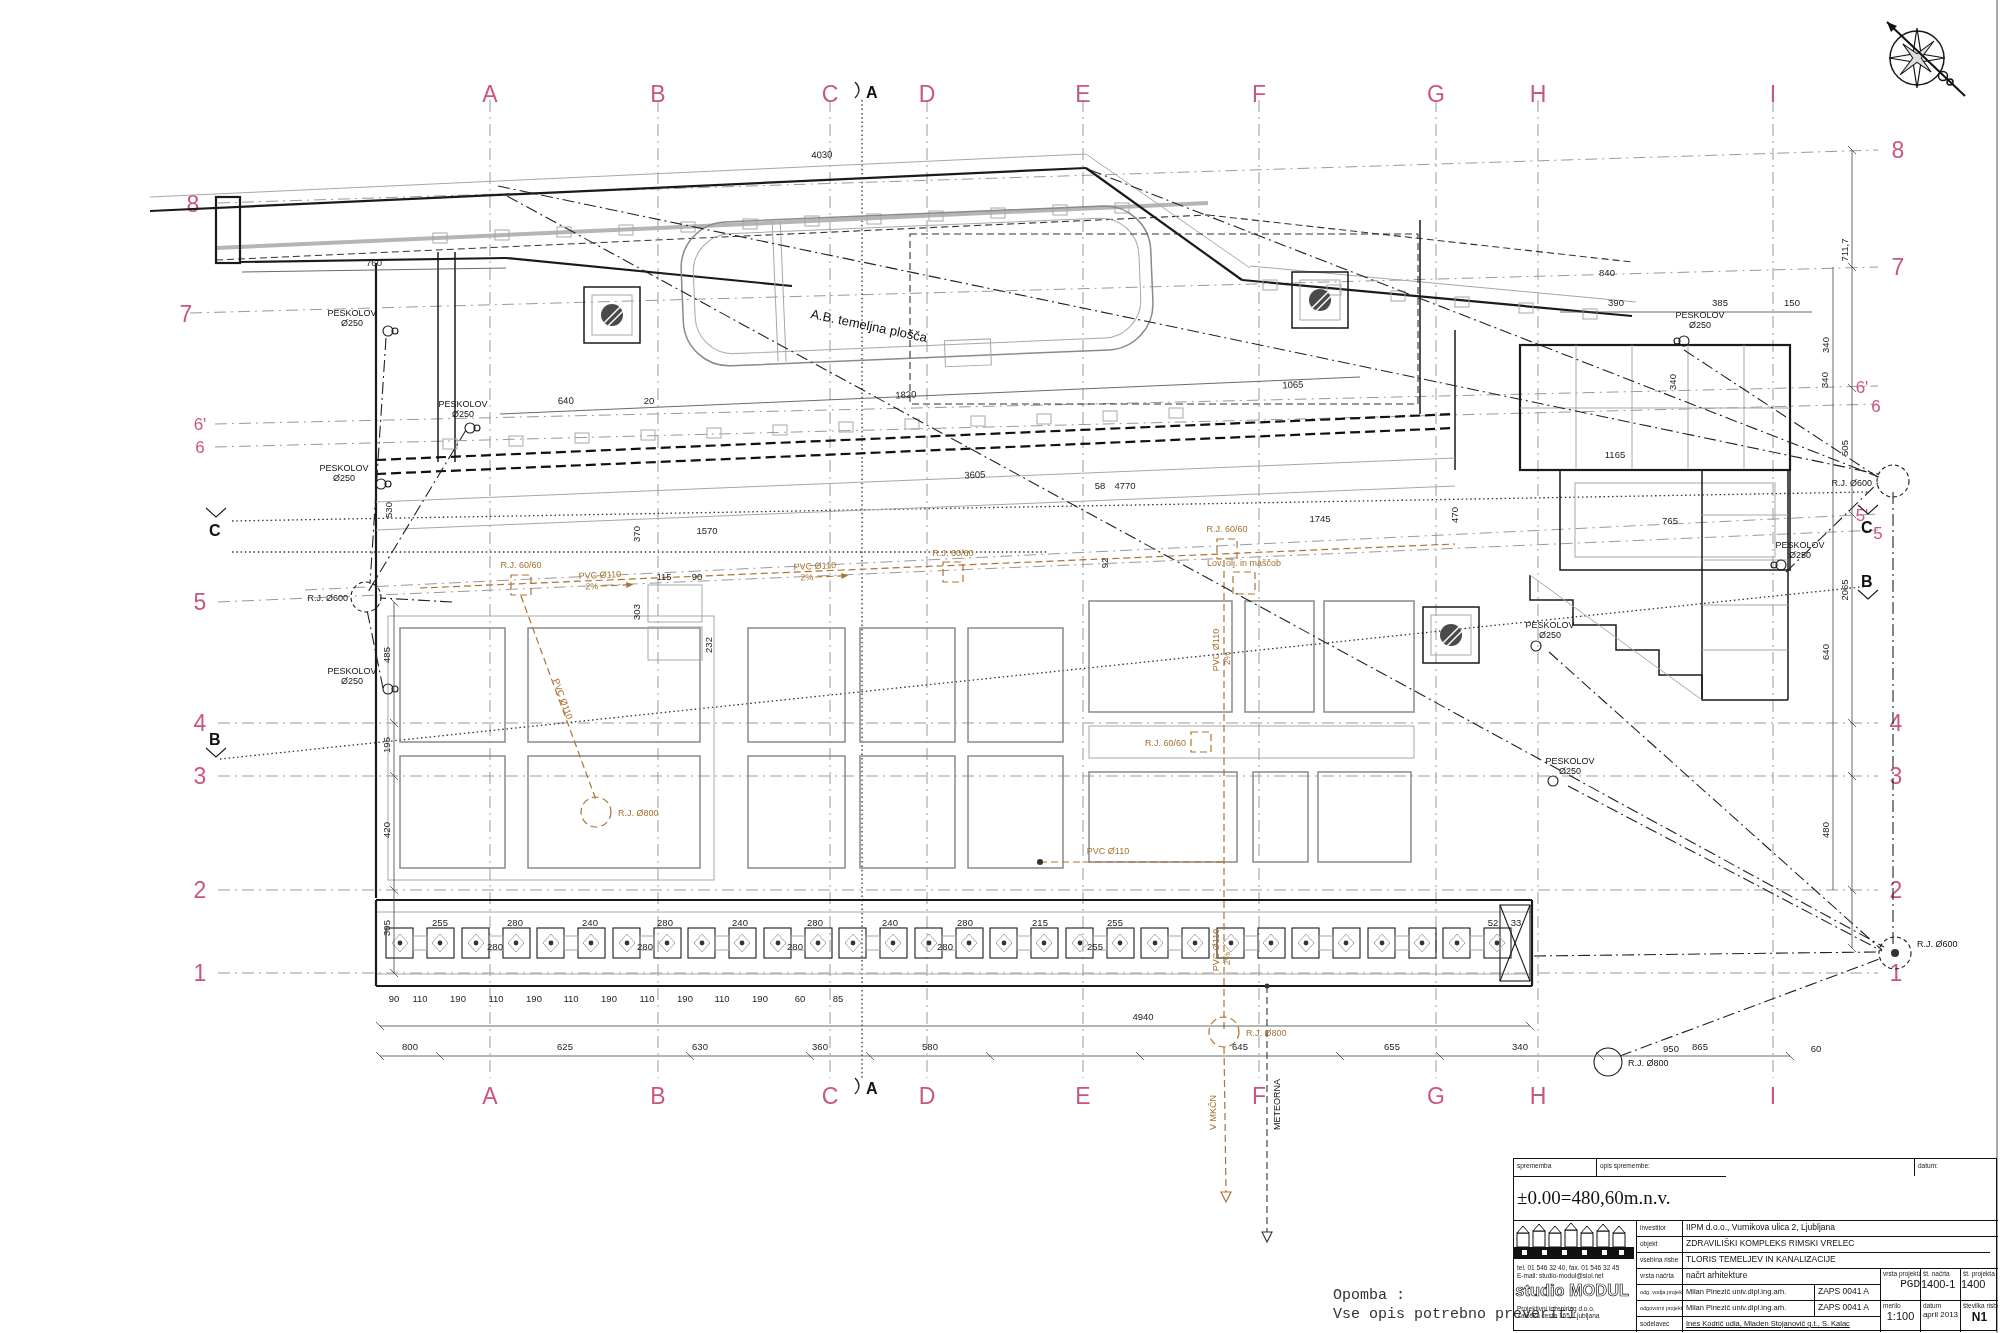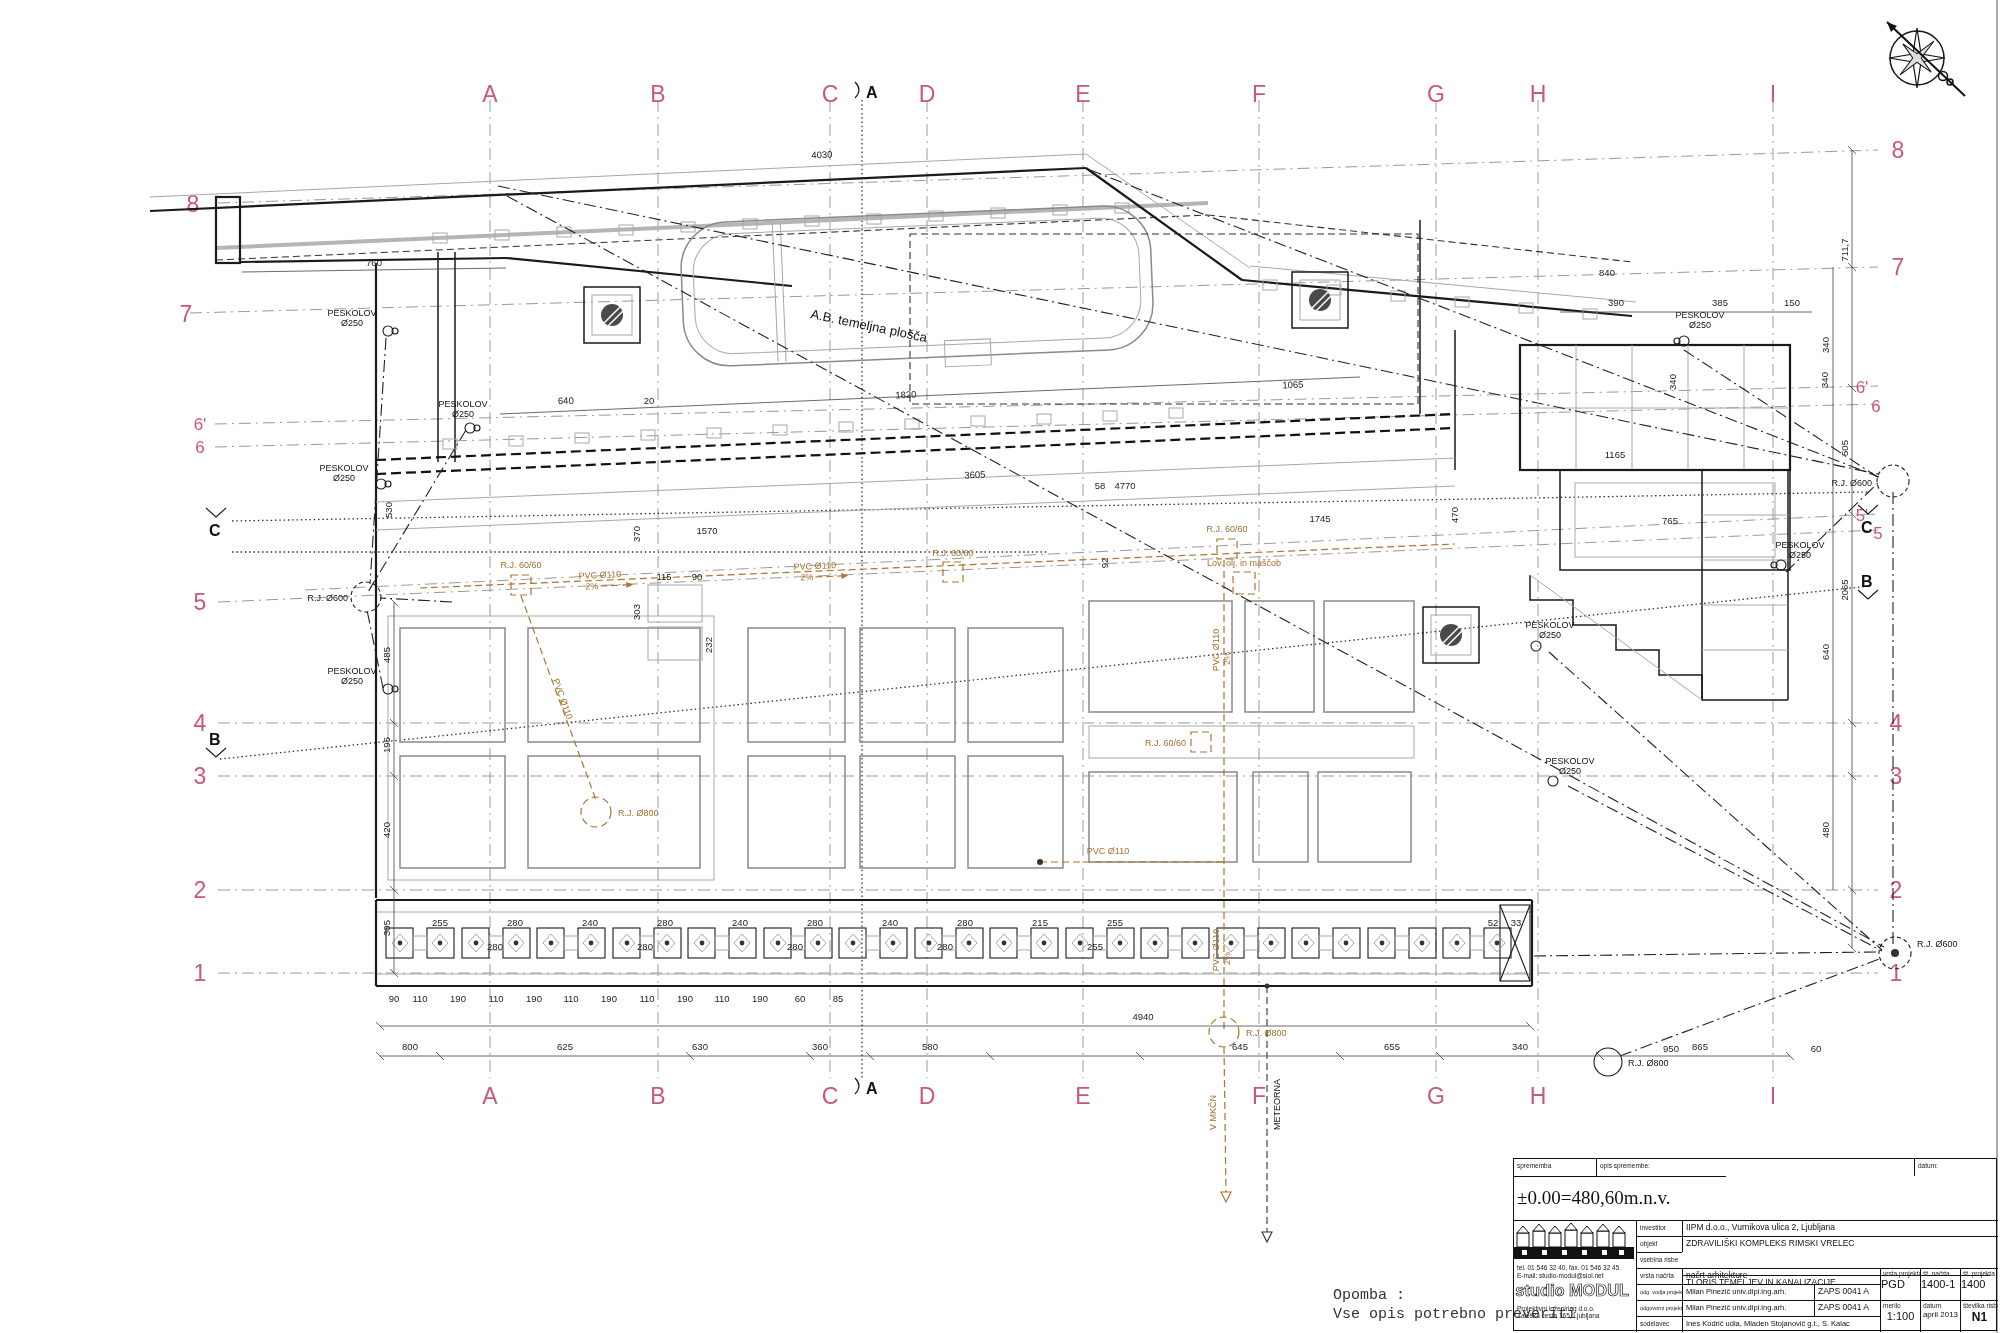--- a/index.html
+++ b/index.html
@@ -651,26 +651,26 @@
     </svg>
     <div class="tiny" style="padding:0 3px;">Projektivni inženiring d.o.o.</div>
     <div class="tiny" style="padding:0 3px;">Zaloška cesta 165, Ljubljana</div>
   </div>
 
   <div class="cell" style="left:122px;top:61px;width:46px;height:16px;"><span class="tiny">investitor</span></div>
   <div class="cell" style="left:168px;top:61px;width:316px;height:16px;"><span class="val">IIPM d.o.o., Vurnikova ulica 2, Ljubljana</span></div>
   <div class="cell" style="left:122px;top:77px;width:46px;height:16px;"><span class="tiny">objekt</span></div>
   <div class="cell" style="left:168px;top:77px;width:316px;height:16px;"><span class="val">ZDRAVILIŠKI KOMPLEKS RIMSKI VRELEC</span></div>
   <div class="cell" style="left:122px;top:93px;width:46px;height:16px;"><span class="tiny">vsebina risbe</span></div>
-  <div class="cell" style="left:168px;top:93px;width:308px;height:16px;margin-top:23px;"><span class="val">TLORIS TEMELJEV IN KANALIZACIJE</span></div>
+  <div class="cell" style="left:168px;top:93px;width:308px;height:16px;"><span class="val">TLORIS TEMELJEV IN KANALIZACIJE</span></div>
   <div class="cell" style="left:122px;top:109px;width:46px;height:16px;"><span class="tiny">vrsta načrta</span></div>
   <div class="cell" style="left:168px;top:109px;width:198px;height:16px;"><span class="val">načrt arhitekture</span></div>
   <div class="cell" style="left:366px;top:109px;width:40px;height:32px;padding:0;">
     <div class="tiny" style="padding:1px 2px;">vrsta projekta</div>
-    <div class="val" style="text-align:left;font-size:11px;">PGD</div>
+    <div class="val" style="text-align:right;font-size:11px;font-family:Liberation Mono, monospace;">PGD</div>
   </div>
   <div class="cell" style="left:406px;top:109px;width:40px;height:32px;padding:0;">
     <div class="tiny" style="padding:1px 2px;">št. načrta</div>
     <div class="val" style="text-align:left;font-size:11px;">1400-1</div>
   </div>
   <div class="cell" style="left:446px;top:109px;width:38px;height:32px;padding:0;">
     <div class="tiny" style="padding:1px 2px;">št. projekta</div>
     <div class="val" style="font-size:11px;">1400</div>
   </div>
   <div class="cell" style="left:122px;top:125px;width:46px;height:16px;"><span class="tiny" style="font-size:5.5px;">odg. vodja projekta</span></div>
@@ -685,21 +685,21 @@
   </div>
   <div class="cell" style="left:406px;top:141px;width:40px;height:32px;padding:0;">
     <div class="tiny" style="padding:1px 2px;">datum</div>
     <div class="val" style="text-align:center;font-size:8px;">april 2013</div>
   </div>
   <div class="cell" style="left:446px;top:141px;width:38px;height:32px;padding:0;">
     <div class="tiny" style="padding:1px 2px;">številka risbe</div>
     <div class="val" style="text-align:center;font-size:12px;font-weight:bold;">N1</div>
   </div>
   <div class="cell" style="left:122px;top:157px;width:46px;height:16px;"><span class="tiny">sodelavec</span></div>
-  <div class="cell" style="left:168px;top:157px;width:198px;height:16px;"><span class="val" style="font-size:7.5px;">Ines Kodrič udia, Mladen Stojanovič g.t., S. Kalac</span></div>
+  <div class="cell" style="left:168px;top:157px;width:198px;height:16px;text-decoration:underline;"><span class="val" style="font-size:7.5px;">Ines Kodrič udia, Mladen Stojanovič g.t., S. Kalac</span></div>
 </div>
 
 
 <div id="note">
   <div>Opomba :</div>
   <div>Vse opis potrebno preveriti</div>
 </div>
 </div>
 
 </body></html>

